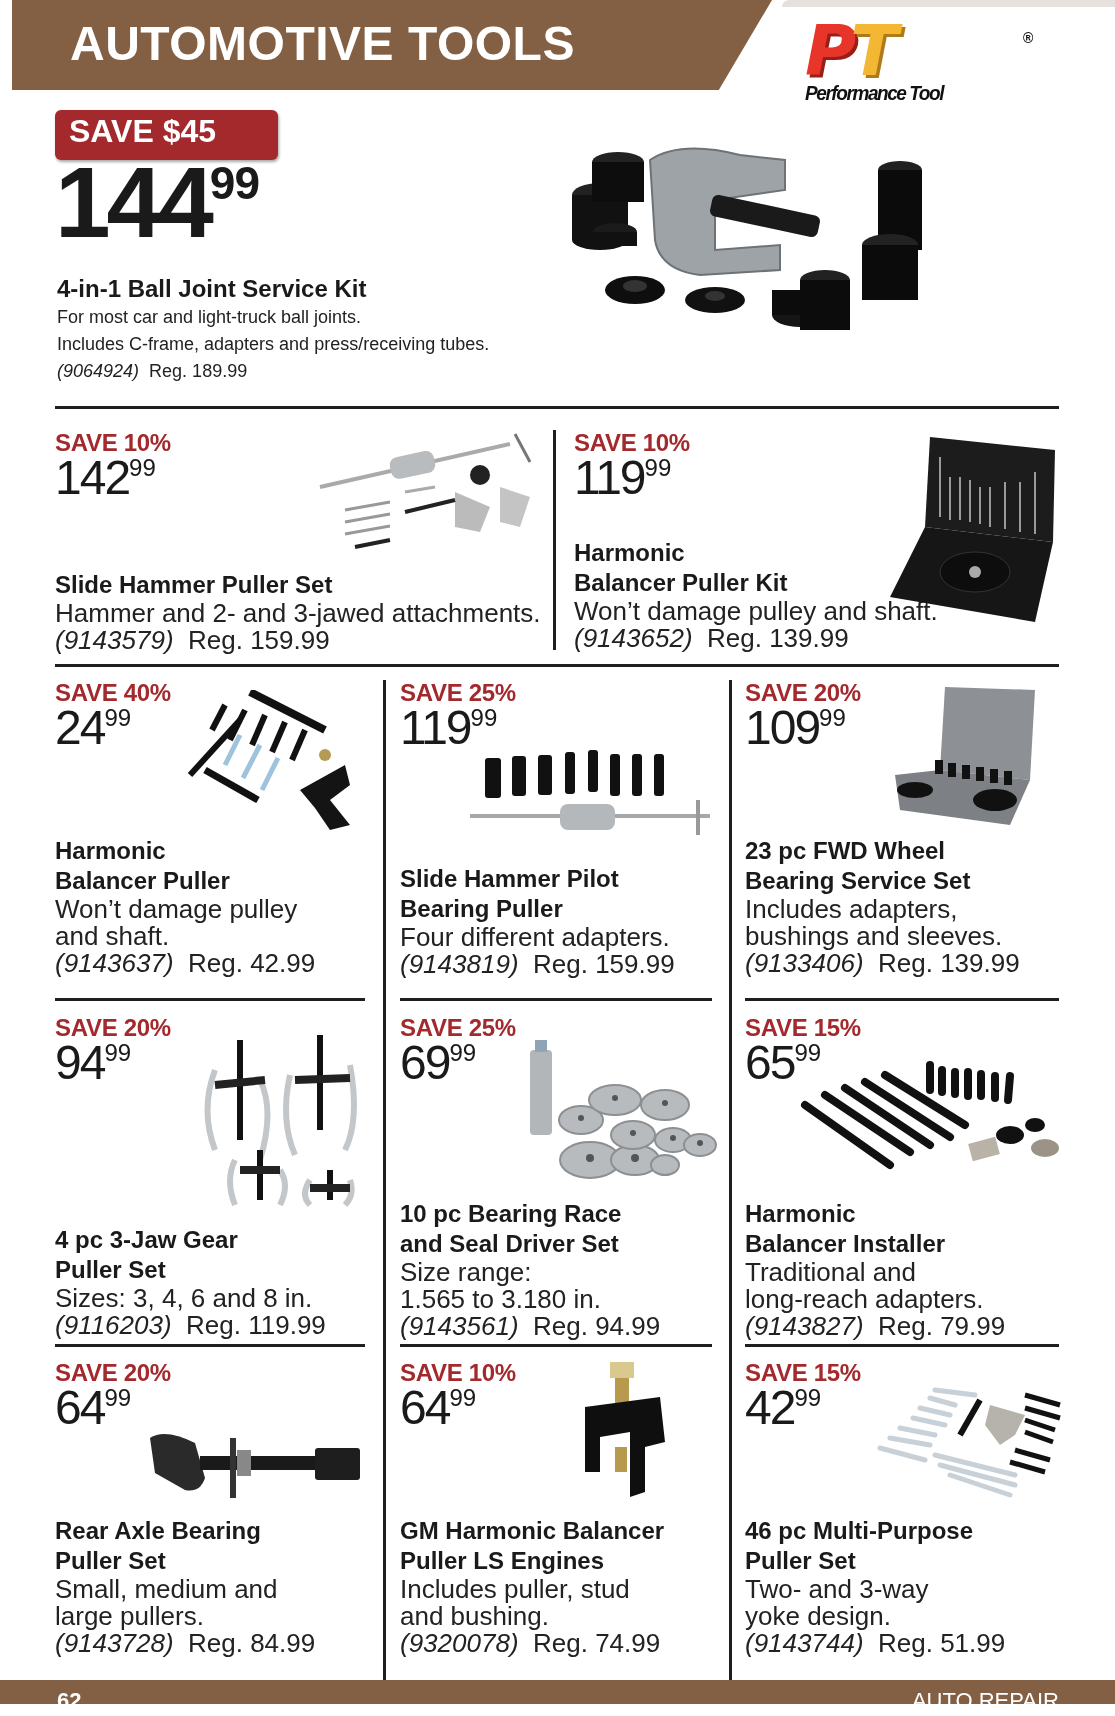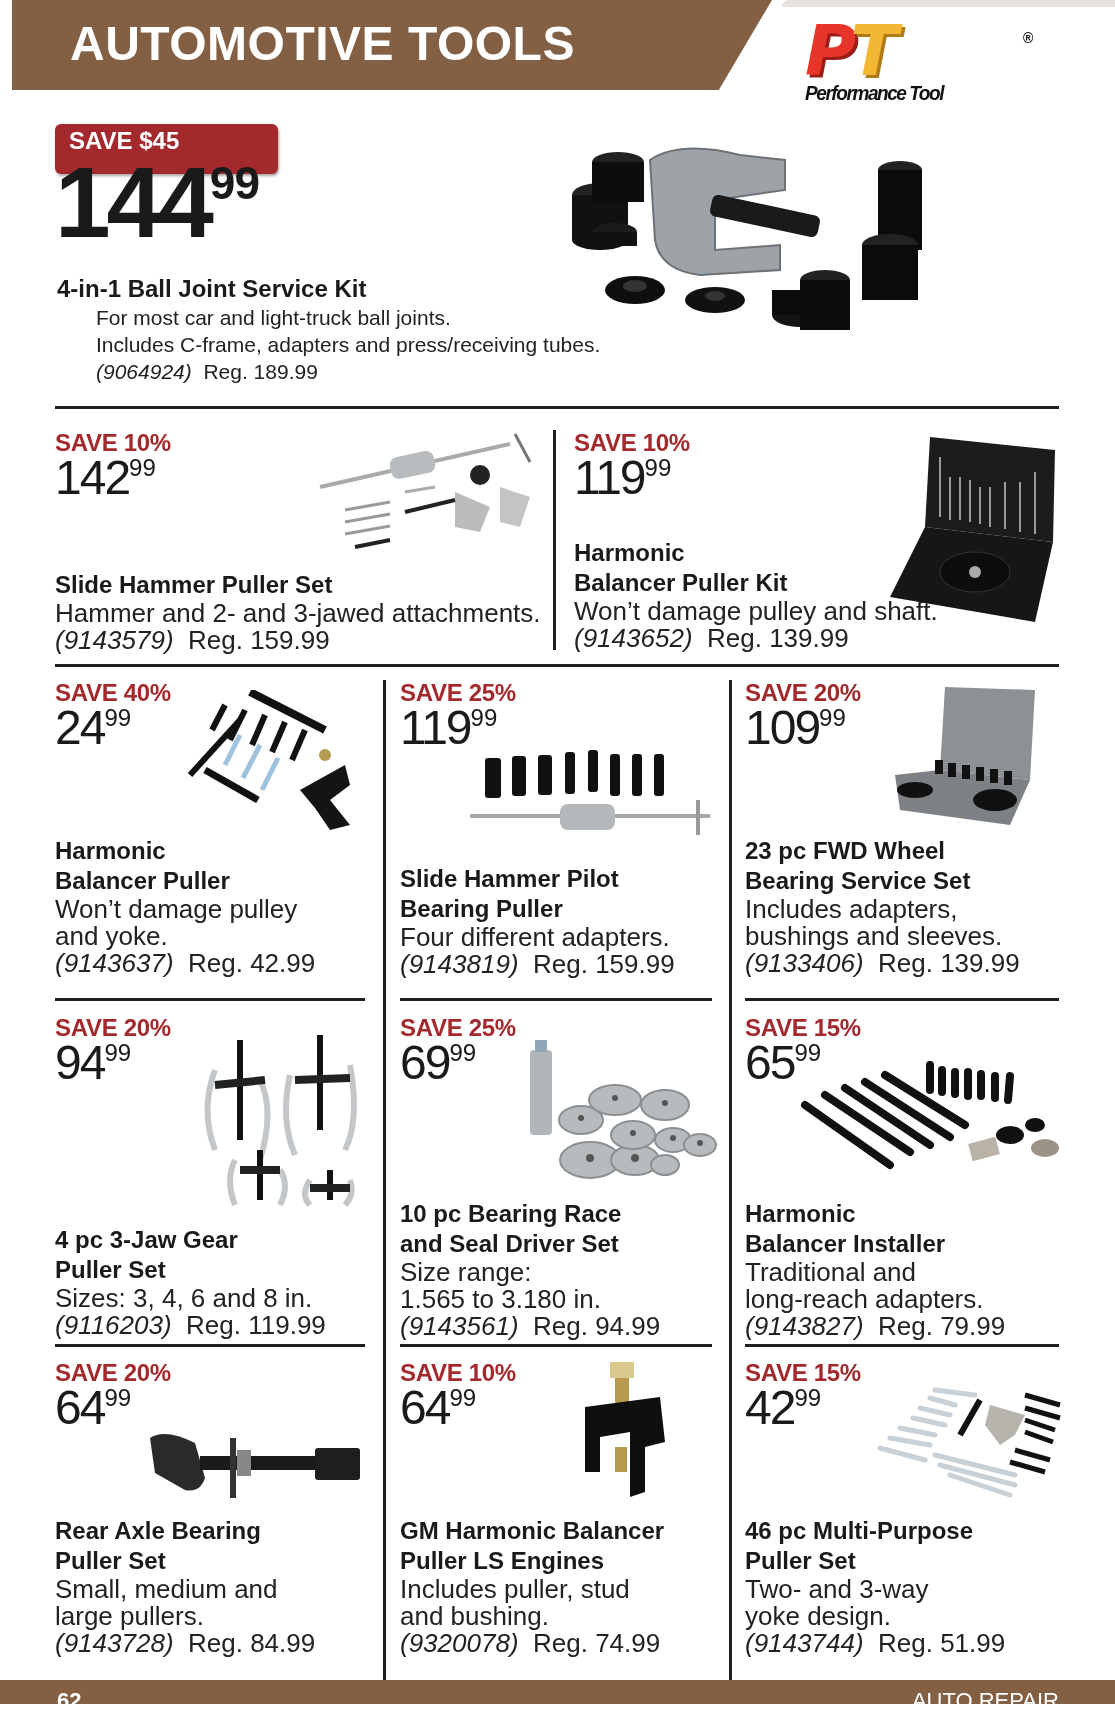--- a/index.html
+++ b/index.html
@@ -13,28 +13,28 @@
   .header-title { position: absolute; left: 58px; top: 16px; font-size: 48px; font-weight: bold; color: #ffffff; letter-spacing: 0.5px; }
 
   .logo { position: absolute; left: 805px; top: 16px; width: 230px; height: 90px; }
   .logo-pt { position: absolute; left: 0; top: 0; font-family: "DejaVu Sans", sans-serif; font-style: italic; font-weight: bold; font-size: 70px; line-height: 70px; letter-spacing: -6px; }
   .logo-p { color: #e8352a; text-shadow: 3px 3px 0 #9b1d17; }
   .logo-t { color: #f4b733; text-shadow: 3px 3px 0 #b07a17; }
   .logo-reg { position: absolute; left: 218px; top: 14px; font-size: 14px; font-weight: bold; color: #111; }
   .logo-name { position: absolute; left: 0; top: 66px; font-size: 20px; font-style: italic; font-weight: bold; color: #111; letter-spacing: -1.5px; transform: scaleX(0.95); transform-origin: left; }
 
   
-  .save-badge { position: absolute; left: 55px; top: 110px; width: 223px; height: 50px; background: #a3292d; border-radius: 6px; color: #fff; font-size: 24px; font-weight: bold; padding: 3px 14px; box-shadow: 1px 2px 3px rgba(0,0,0,0.35); margin-top: 14px; }
+  .save-badge { position: absolute; left: 55px; top: 110px; width: 223px; height: 50px; background: #a3292d; border-radius: 6px; color: #fff; font-size: 32px; font-weight: bold; padding: 3px 14px; box-shadow: 1px 2px 3px rgba(0,0,0,0.35); }
   .price-big { position: absolute; left: 55px; top: 152px; font-weight: bold; color: #1a1a1a; line-height: 1; }
   .price-big .dollars { font-size: 100px; letter-spacing: -4px; }
   .price-big .cents { font-size: 46px; vertical-align: top; position: relative; top: 8px; letter-spacing: -1px; }
 
   .hero-text { position: absolute; left: 57px; top: 274px; }
   .hero-title { font-size: 24px; font-weight: bold; line-height: 30px; }
-  .desc { font-size: 21px; line-height: 27px; color: #222; margin-left: 39px; }
+  .desc { font-size: 18px; line-height: 27px; color: #222; }
   .sku { font-style: italic; }
 
   
   .hline { position: absolute; height: 3px; background: #1f1f1f; }
   .vline { position: absolute; width: 3px; background: #1f1f1f; }
 
   
   .cell { position: absolute; }
   .save-tag { font-size: 24px; font-weight: bold; color: #a3292d; line-height: 26px; letter-spacing: -0.3px; }
   .price { font-weight: normal; line-height: 1; margin-top: -2px; }
@@ -166,21 +166,21 @@
 <div class="hline" style="left:400px;top:1344px;width:312px"></div>
 <div class="hline" style="left:745px;top:1344px;width:314px"></div>
 
 <div class="cell" style="left:55px;top:680px;width:320px;">
   <div class="save-tag">SAVE 40%</div>
   <div class="price"><span class="dollars">24</span><span class="cents">99</span></div>
   <div style="height:84px"></div>
   <div class="ptitle">Harmonic</div>
   <div class="ptitle">Balancer Puller</div>
   <div class="pdesc">Won’t damage pulley</div>
-  <div class="pdesc">and yoke.</div>
+  <div class="pdesc">and shaft.</div>
   <div class="pdesc"><span class="sku">(9143637)</span>&nbsp; <span>Reg. 42.99</span></div>
 </div>
 <svg class="img" style="left:180px;top:690px" width="190" height="145" viewBox="0 0 190 145">
   <line x1="70" y1="2" x2="145" y2="40" stroke="#111" stroke-width="8"></line>
     <line x1="10" y1="85" x2="60" y2="30" stroke="#111" stroke-width="6"></line>
   <line x1="45" y1="15" x2="32" y2="40" stroke="#111" stroke-width="6"></line>
     <line x1="65" y1="20" x2="50" y2="50" stroke="#111" stroke-width="6"></line>
   <line x1="85" y1="25" x2="72" y2="55" stroke="#111" stroke-width="6"></line>
     <line x1="105" y1="32" x2="92" y2="62" stroke="#111" stroke-width="6"></line>
   <line x1="125" y1="40" x2="112" y2="70" stroke="#111" stroke-width="6"></line>

